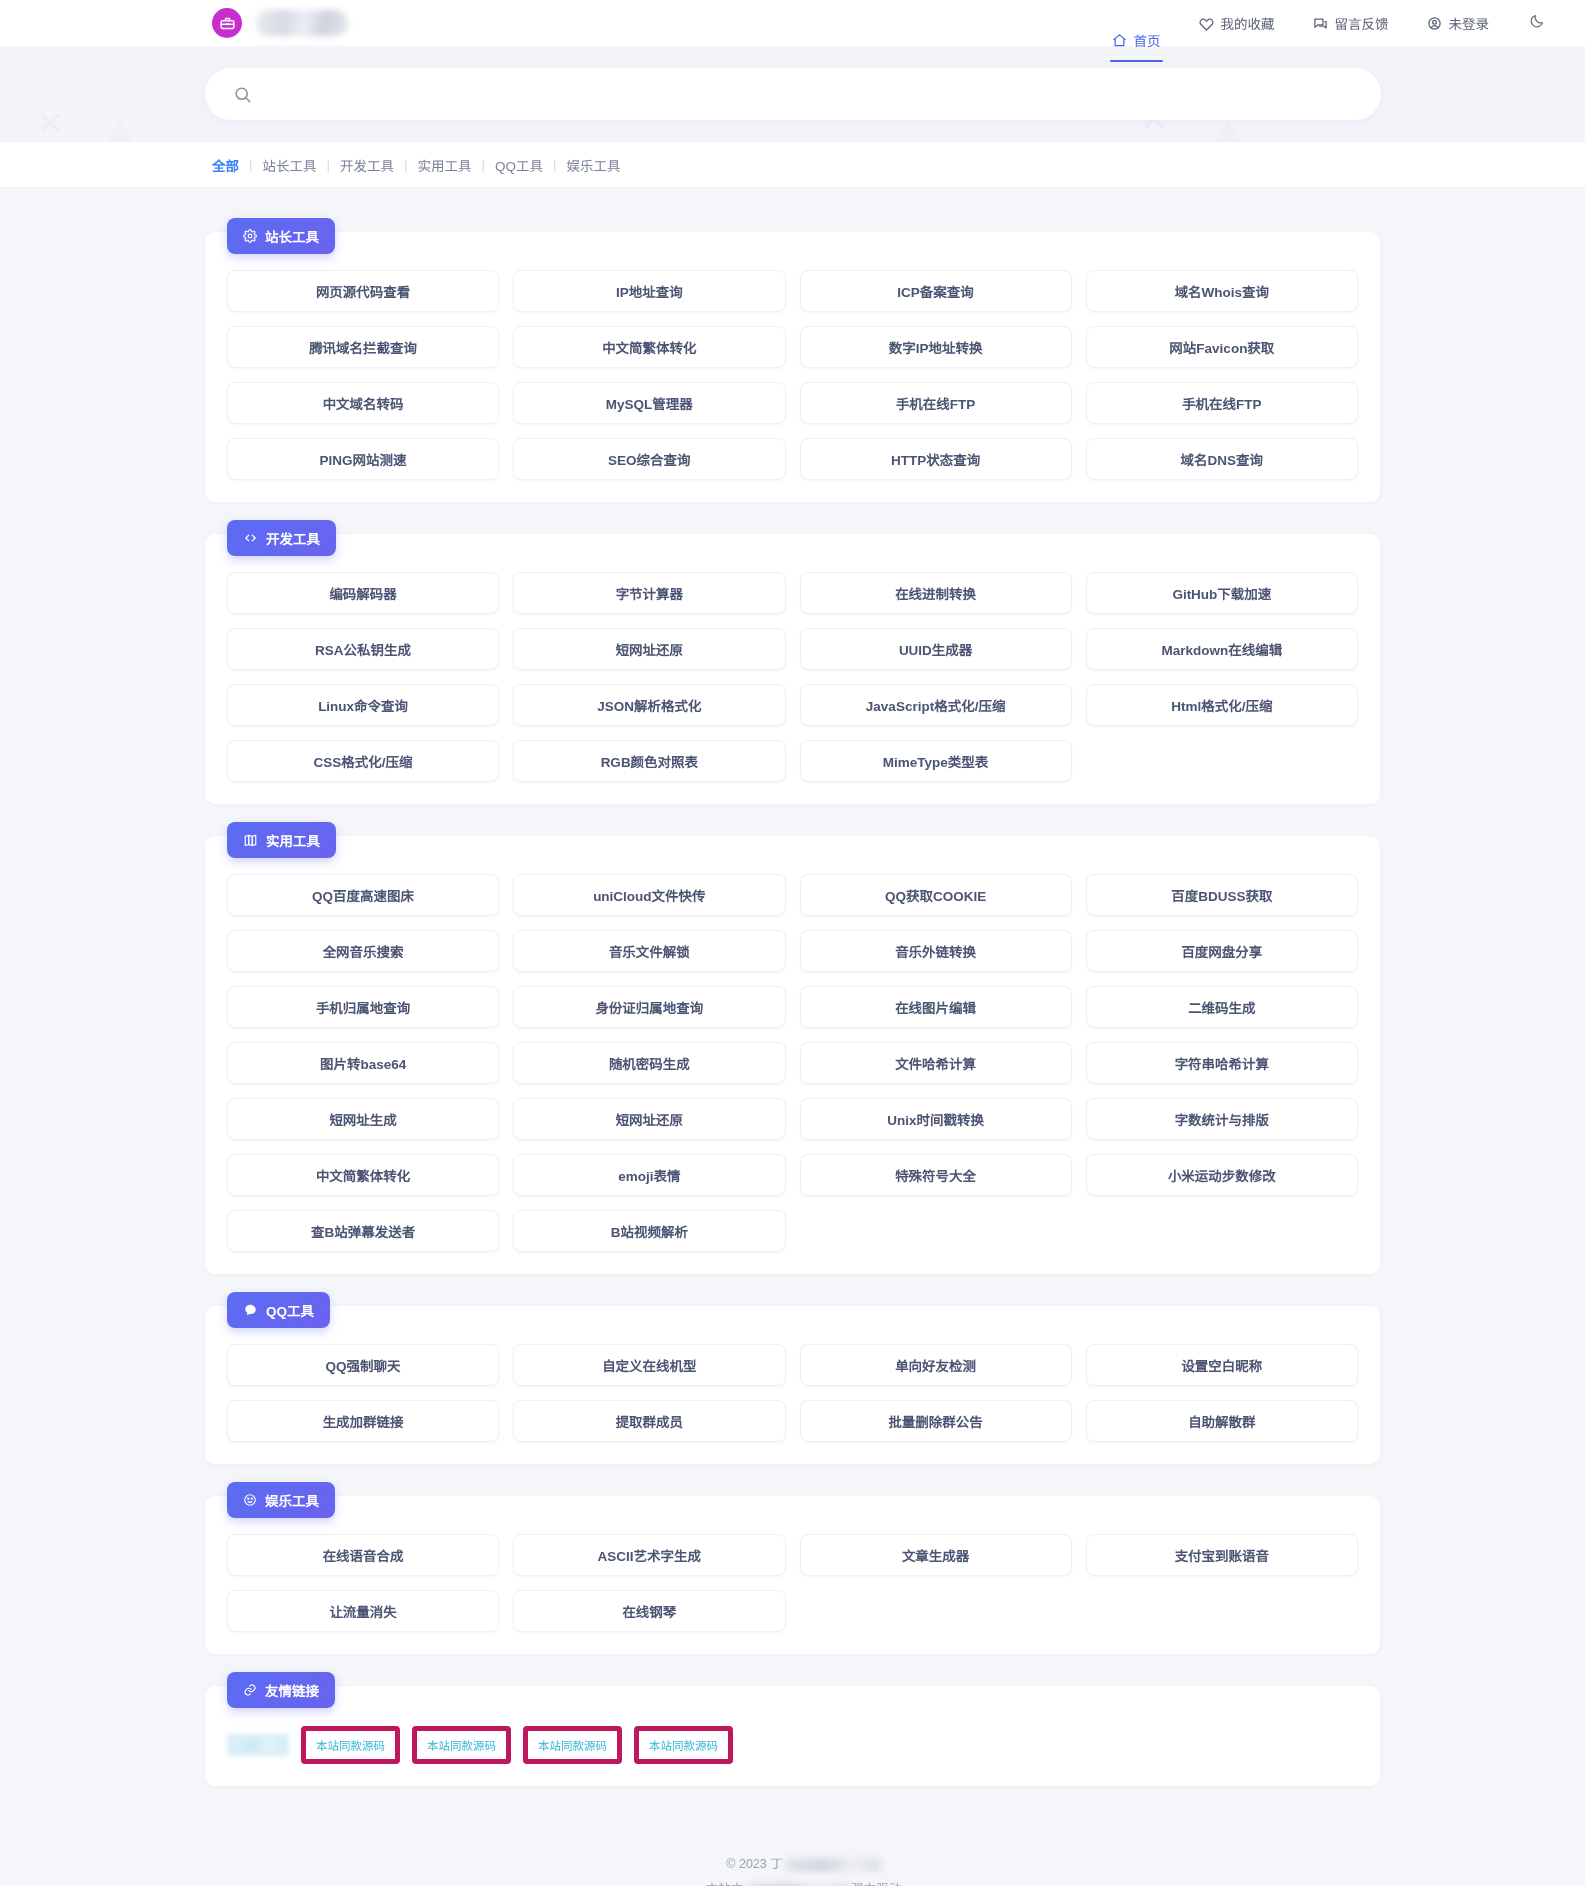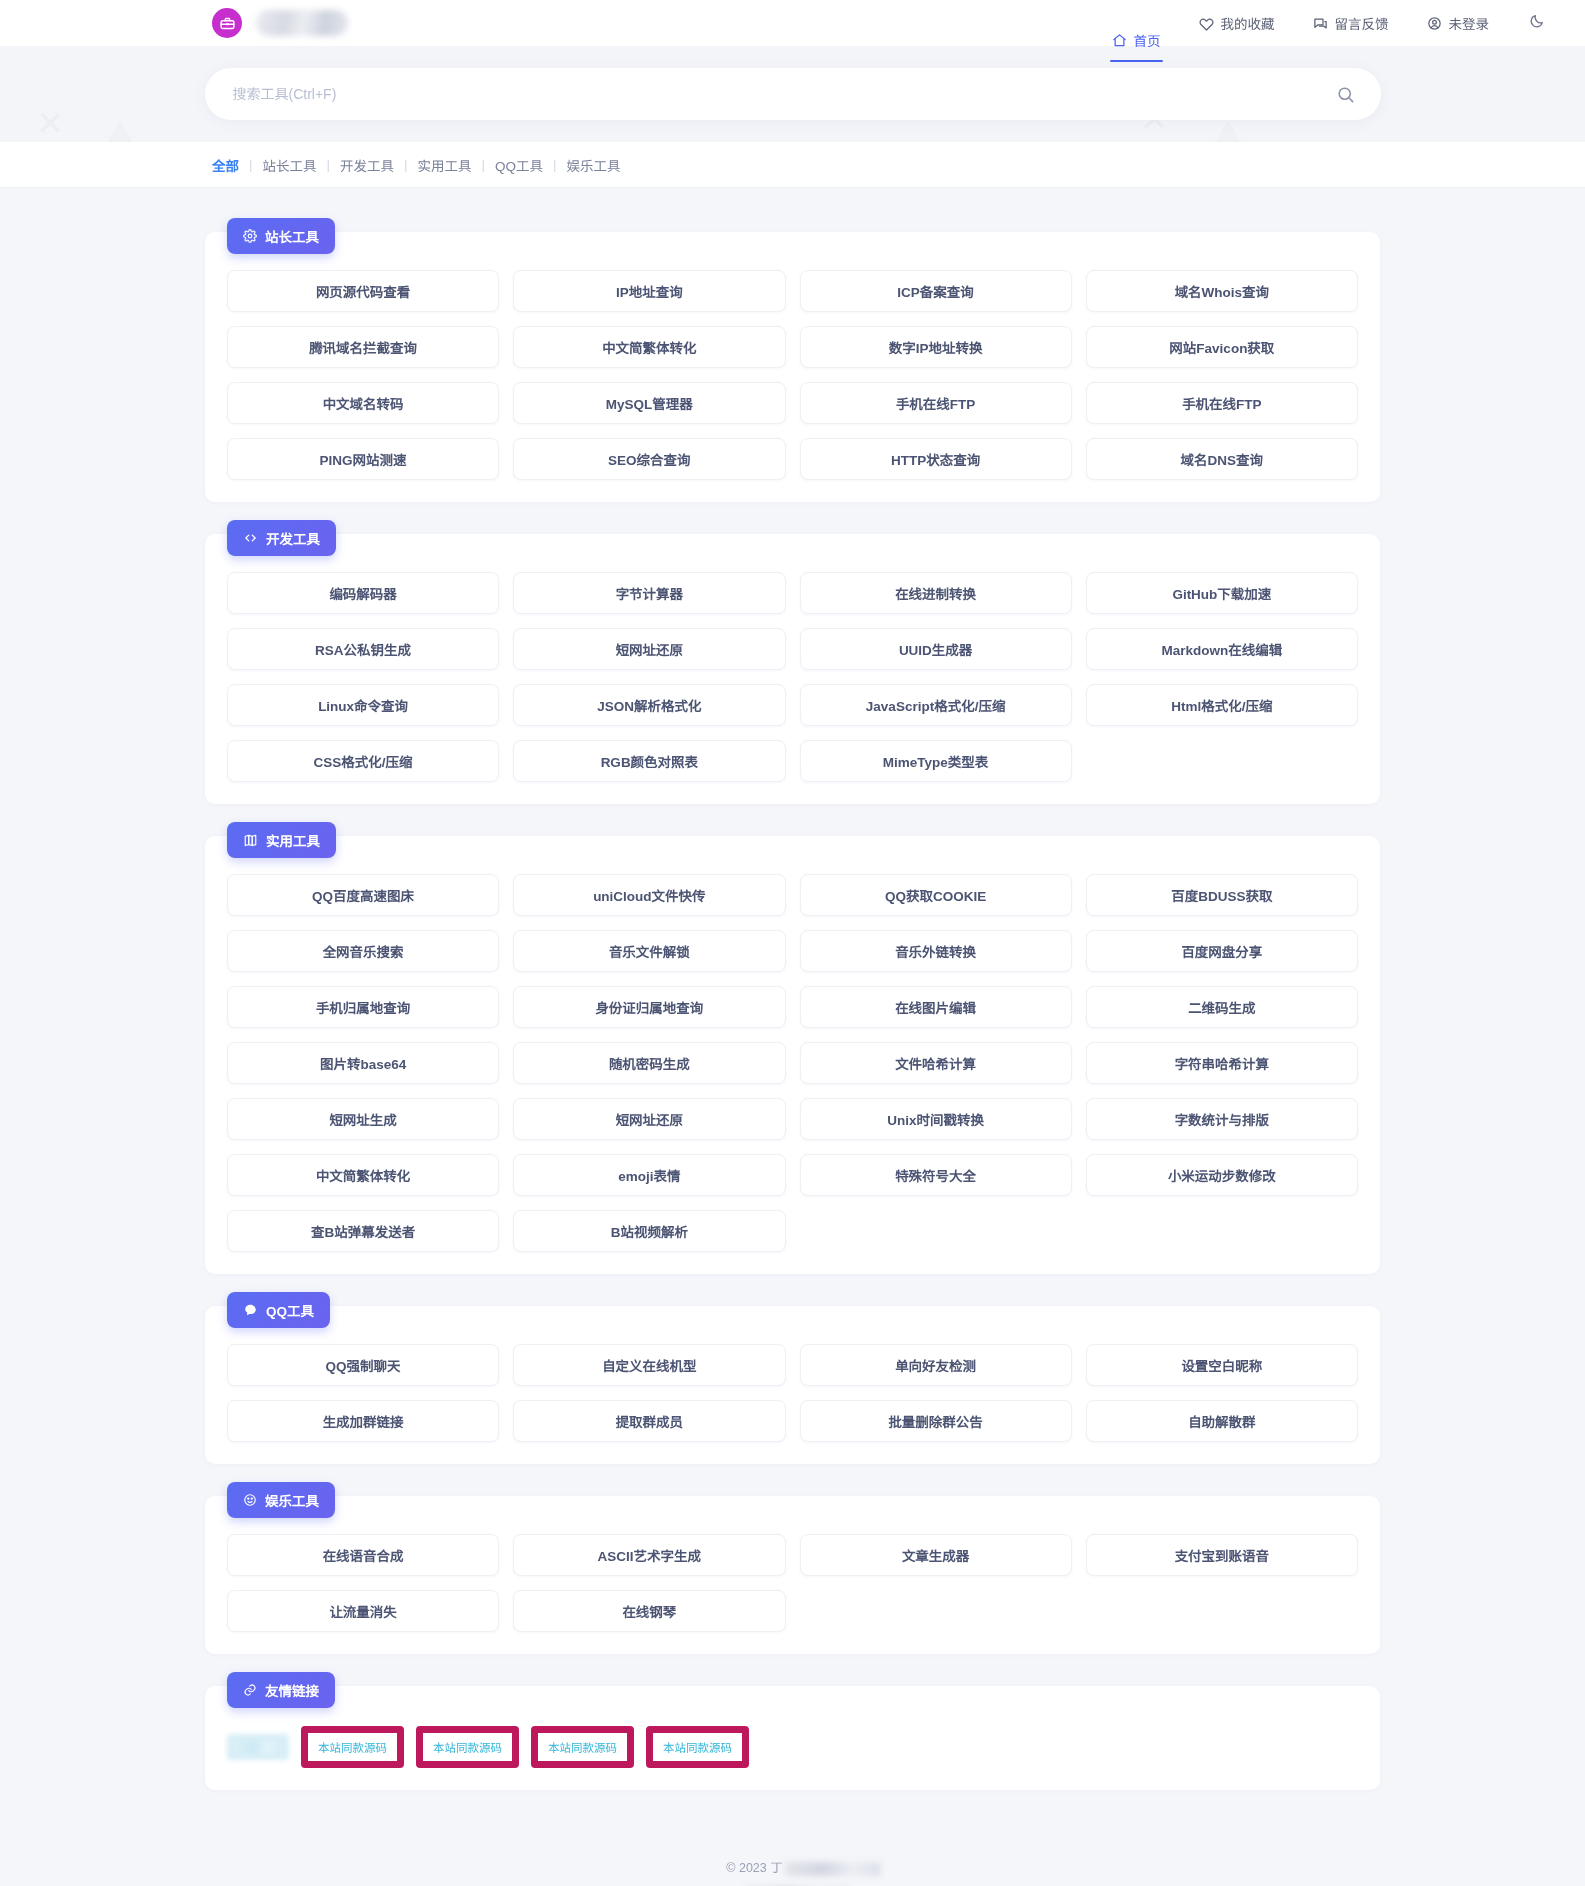--- a/index.html
+++ b/index.html
@@ -177,21 +177,21 @@
 
   
   .links-row {
     display: flex;
     align-items: center;
     gap: 12px;
     flex-wrap: wrap;
     margin-top: 4px;
   }
   .link-chip {
-    border: 7px solid #be185d;
+    border: 5px solid #be185d;
     color: #35b6d8;
     background: #fff;
     border-radius: 4px;
     font-size: 11.5px;
     padding: 6px 10px;
     cursor: pointer;
     white-space: nowrap;
   }
   .link-chip.blurred {
     color: transparent;
@@ -297,21 +297,20 @@
     <span class="shape tri" style="left:104px; top:74px;"></span>
     <span class="shape circle" style="left:270px; top:22px; width:34px; height:34px;"></span>
 
     <span class="shape cross" style="left:1140px; top:56px;">✕</span>
     <span class="shape tri" style="left:1212px; top:74px;"></span>
     <span class="shape circle" style="left:1320px; top:40px; width:26px; height:26px;"></span>
   </div>
 
   <div class="search-wrap">
     <div class="search-box">
-      <input type="text" placeholder="搜索工具(Ctrl+F)" style="">
       <span class="search-icon">
         <svg width="19" height="19" viewBox="0 0 24 24" fill="none" stroke="#8b92a8" stroke-width="2" stroke-linecap="round">
           <circle cx="11" cy="11" r="7"></circle>
             <path d="M16.5 16.5 21 21"></path>
         </svg>
       </span>
     </div>
   </div>
 </div>
 

